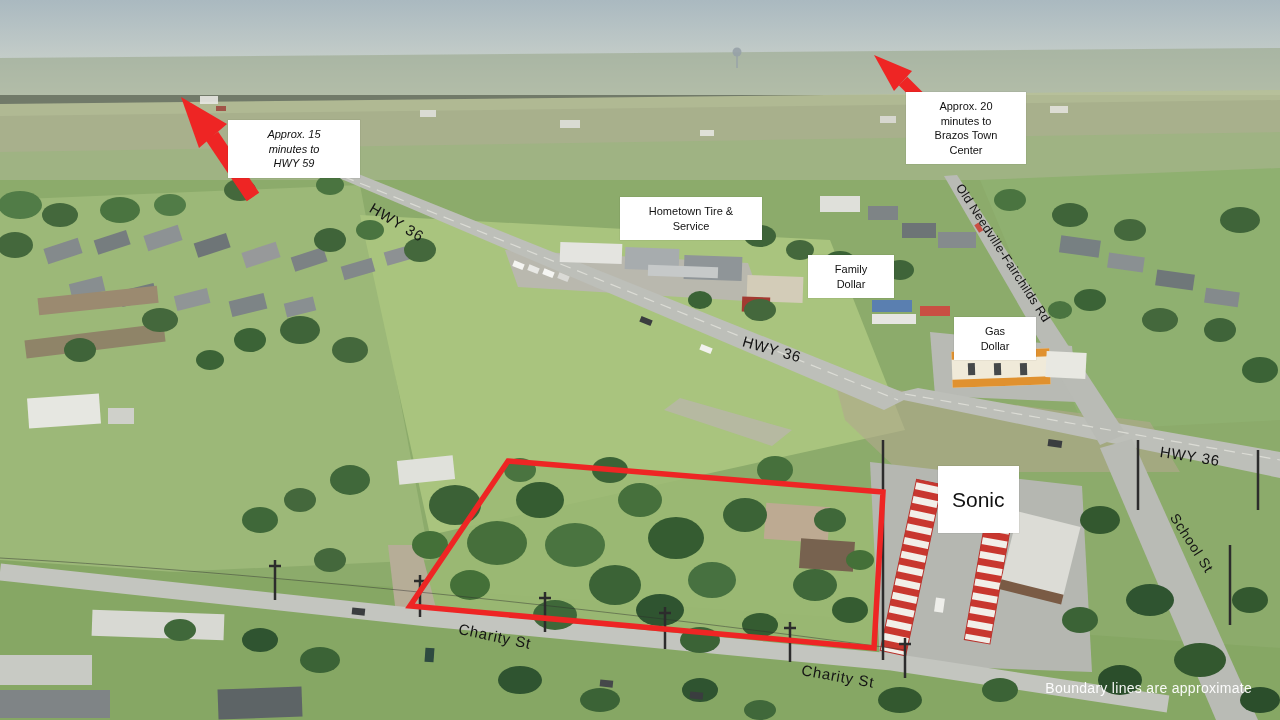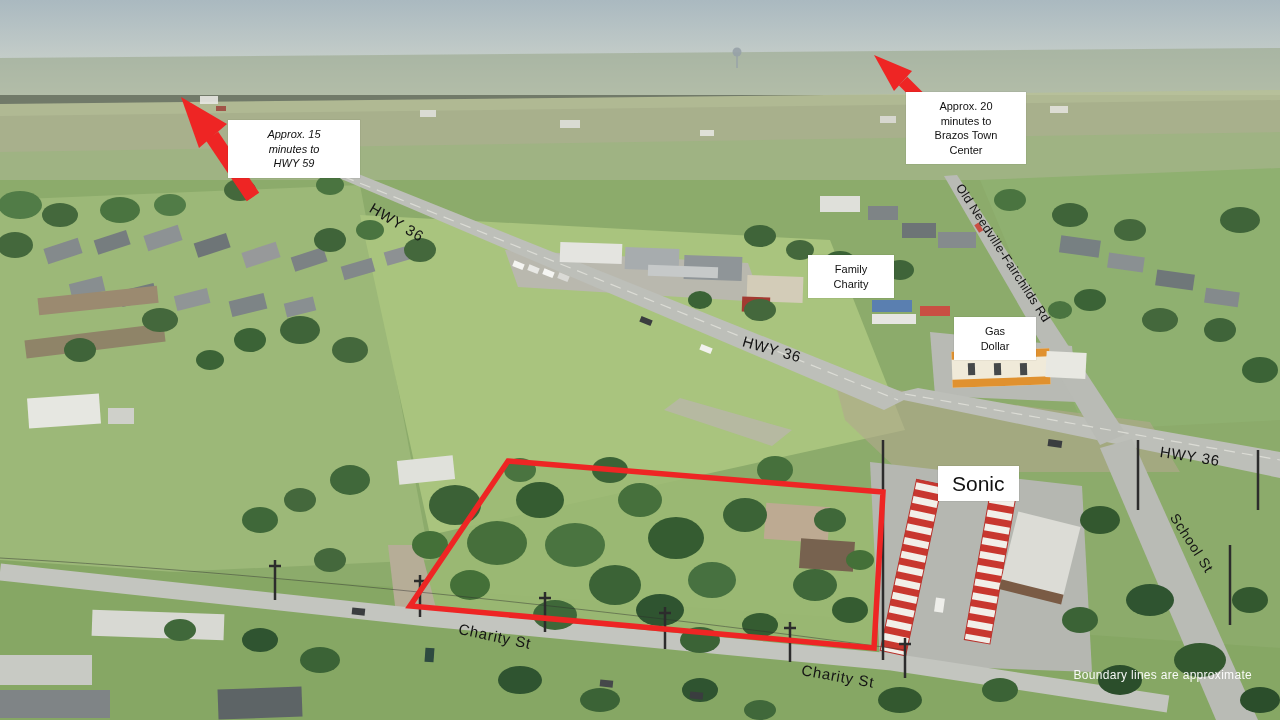--- a/index.html
+++ b/index.html
@@ -8,30 +8,30 @@
     font-family:"Liberation Sans",sans-serif;
   }
   .scene svg{position:absolute;left:0;top:0;}
   .overlay{position:absolute;left:0;top:0;width:100%;height:100%;}
   .callout{
     position:absolute;background:#ffffff;color:#111111;
     text-align:center;white-space:pre-line;
     font-size:11px;line-height:1.32;padding:7px 20px;
     box-shadow:0 0 0 0.5px rgba(0,0,0,0.08);
   }
-  .callout.big{font-size:21px;padding:4px 14px;line-height:1.3;}
+  .callout.big{font-size:21px;padding:20px 14px;line-height:1.3;}
   .roadlabel{
     position:absolute;color:#141414;white-space:nowrap;
     font-size:15px;letter-spacing:0.8px;font-weight:500;
     transform-origin:center center;
   }
   .roadlabel.small{font-size:12.5px;letter-spacing:0.4px;}
   .disclaimer{
-    position:absolute;right:28px;bottom:38px;
-    color:rgba(255,255,255,0.95);font-size:12px;letter-spacing:0.3px;
+    position:absolute;right:28px;bottom:24px;
+    color:rgba(255,255,255,0.95);font-size:14px;letter-spacing:0.3px;
   }
 </style>
 </head>
 <body>
 
 <div class="scene">
 
   <svg width="1280" height="720" viewBox="0 0 1280 720">
     <defs>
       <linearGradient id="skyg" x1="0" y1="0" x2="0" y2="1">
@@ -297,23 +297,25 @@
 
     <div class="callout" style="left:228px;top:120px;width:92px;font-style:italic;">Approx. 15
 minutes to
 HWY 59</div>
 
     <div class="callout" style="left:906px;top:92px;width:80px;">Approx. 20
 minutes to
 Brazos Town
 Center</div>
 
+    <div class="callout" style="left:620px;top:197px;width:102px;">Hometown Tire &amp;
+Service</div>
 
     <div class="callout" style="left:808px;top:255px;width:46px;">Family
-Charity</div>
+Dollar</div>
 
     <div class="callout" style="left:954px;top:317px;width:42px;">Gas
 Dollar</div>
 
     <div class="callout big" style="left:938px;top:466px;">Sonic</div>
 
     <div class="roadlabel" style="left:397px;top:222px;transform:translate(-50%,-50%) rotate(31deg);">HWY 36</div>
 
     <div class="roadlabel" style="left:772px;top:349px;transform:translate(-50%,-50%) rotate(16deg);">HWY 36</div>
 

